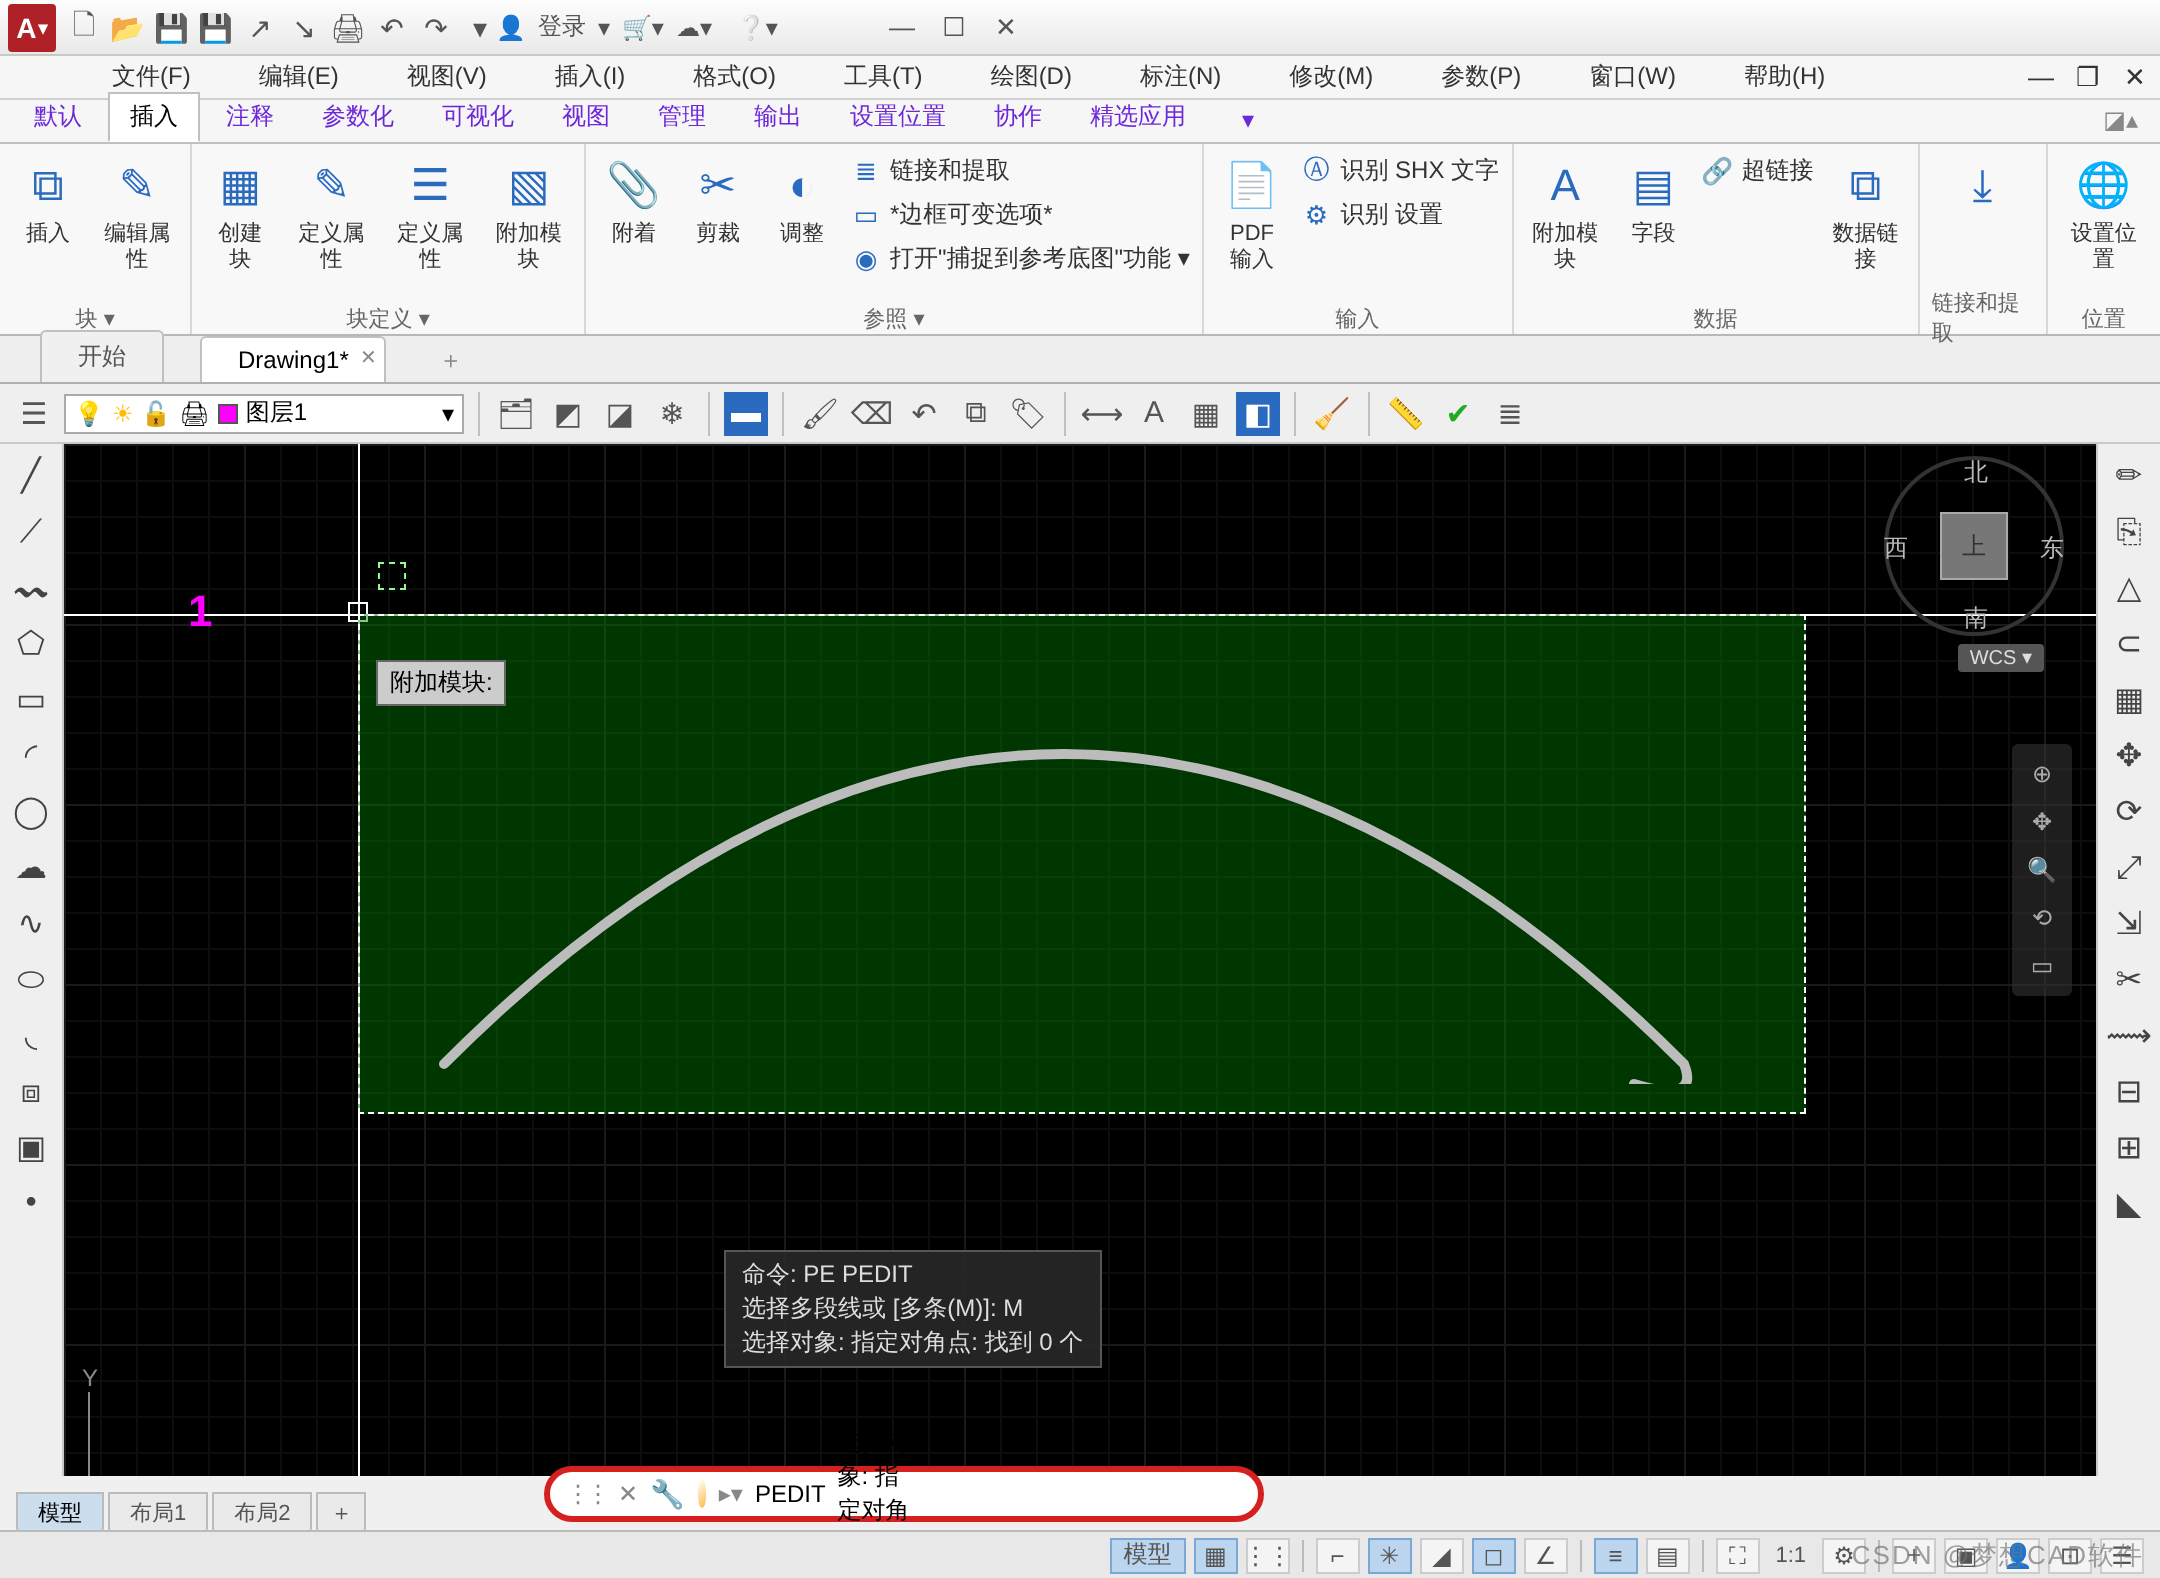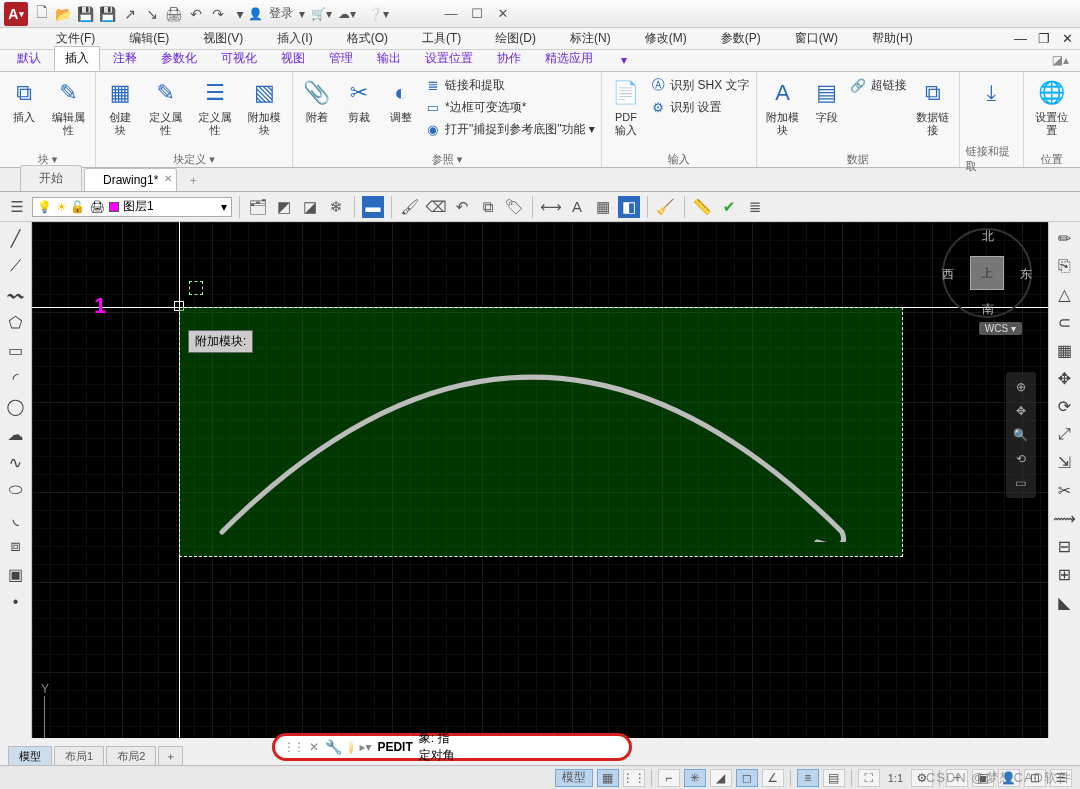--- a/index.html
+++ b/index.html
@@ -35,21 +35,21 @@
 .panel .plabel{height:16px;font-size:11px;color:#666;display:flex;align-items:center;gap:2px}
 .bigbtn{display:flex;flex-direction:column;align-items:center;gap:2px;padding:2px 2px;min-width:36px}
 .bigbtn .bi{width:32px;height:32px;display:flex;align-items:center;justify-content:center;font-size:22px;color:#2a6bbf}
 .bigbtn .bl{font-size:11px;line-height:13px;text-align:center;color:#333}
 .smallcol{display:flex;flex-direction:column;gap:2px}
 .smallbtn{display:flex;align-items:center;gap:4px;height:20px;font-size:11px;color:#333;white-space:nowrap}
 .smallbtn .si{width:16px;height:16px;display:flex;align-items:center;justify-content:center;font-size:13px;color:#2a6bbf}
 
 
 .filetabs{height:24px;background:#eee;display:flex;align-items:end;padding-left:20px;border-bottom:1px solid #b0b0b0}
-.ftab{padding:4px 18px;border:1px solid #c0c0c0;border-bottom:none;background:#f0f0f0;color:#555;margin-right:2px;position:relative;border-radius:3px 3px 0 0}
+.ftab{padding:4px 18px;border:1px solid #c0c0c0;border-bottom:none;background:#f0f0f0;color:#555;margin-right:18px;position:relative;border-radius:3px 3px 0 0}
 .ftab.active{background:#fff;color:#000}
 .ftab .x{position:absolute;right:4px;top:4px;font-size:10px;color:#888}
 .tabplus{padding:2px 8px;color:#888}
 
 
 .tbrow{height:30px;background:#efefef;border-bottom:1px solid #c8c8c8;display:flex;align-items:center;padding:0 6px;gap:4px}
 .tbrow .sep{width:1px;height:22px;background:#c0c0c0;margin:0 3px}
 .tbrow .tico{width:22px;height:22px;display:flex;align-items:center;justify-content:center;color:#555;font-size:15px;border:1px solid transparent}
 .layerbox{width:200px;height:20px;border:1px solid #aaa;background:#fff;display:flex;align-items:center;padding:0 4px;gap:4px}
 .layerbox .sw{width:10px;height:10px;background:magenta;border:1px solid #555}
@@ -84,21 +84,21 @@
 .cmdhist{position:absolute;bottom:54px;left:330px;background:rgba(40,40,40,.9);color:#ddd;font-family:Consolas,monospace;font-size:12px;padding:3px 8px;line-height:17px;border:1px solid #555}
 
 
 .cmdline{position:absolute;left:272px;bottom:28px;width:360px;height:28px;border:3px solid #d62020;border-radius:14px;display:flex;align-items:center;background:#fff;padding:0 8px;gap:6px}
 .cmdline .handle{color:#888;letter-spacing:-2px}
 .cmdline .x{color:#888}
 .cmdline .wr{color:#888;font-size:14px}
 .cmdline .pc{width:14px;height:14px;border-radius:50%;background:linear-gradient(135deg,#fff,#fb4)}
 .cmdline .arrow{color:#888}
 .cmdline input{border:none;outline:none;flex:1;font-size:12px;background:transparent}
-.cmdline .cmdname{font-weight:bold}
+.cmdline .cmdname{font-weight:normal}
 
 
 .mltabs{position:absolute;bottom:22px;left:8px;height:22px;display:flex;align-items:center;gap:2px}
 .mltabs span{padding:2px 10px;border:1px solid #bbb;background:#eaeaea;font-size:11px;color:#555;border-radius:0 0 3px 3px}
 .mltabs span.active{background:#cde;color:#000}
 .mltabs .plus{padding:2px 6px}
 
 
 .status{position:absolute;bottom:0;left:0;right:0;height:24px;background:#e8e8e8;border-top:1px solid #bbb;display:flex;align-items:center;justify-content:flex-end;padding:0 8px;gap:4px}
 .status .sbtn{width:22px;height:18px;display:flex;align-items:center;justify-content:center;border:1px solid #ccc;background:#f4f4f4;color:#555;font-size:12px}
@@ -385,20 +385,25 @@
       <span class="w">西</span>
         <span class="e">东</span>
     </div>
     <div class="wcs">WCS ▾</div>
     <div class="navbar">
       <span>⊕</span>
       <span>✥</span>
       <span>🔍</span>
       <span>⟲</span>
       <span>▭</span>
+    </div>
+    <div class="cmdhist">
+      <div>命令: PE PEDIT</div>
+      <div>选择多段线或 [多条(M)]: M</div>
+      <div>选择对象: 指定对角点: 找到 0 个</div>
     </div>
   </div>
   <div class="righttool">
     <span class="tico">✏</span>
     <span class="tico">⎘</span>
     <span class="tico">△</span>
     <span class="tico">⊂</span>
     <span class="tico">▦</span>
     <span class="tico">✥</span>
     <span class="tico">⟳</span>

